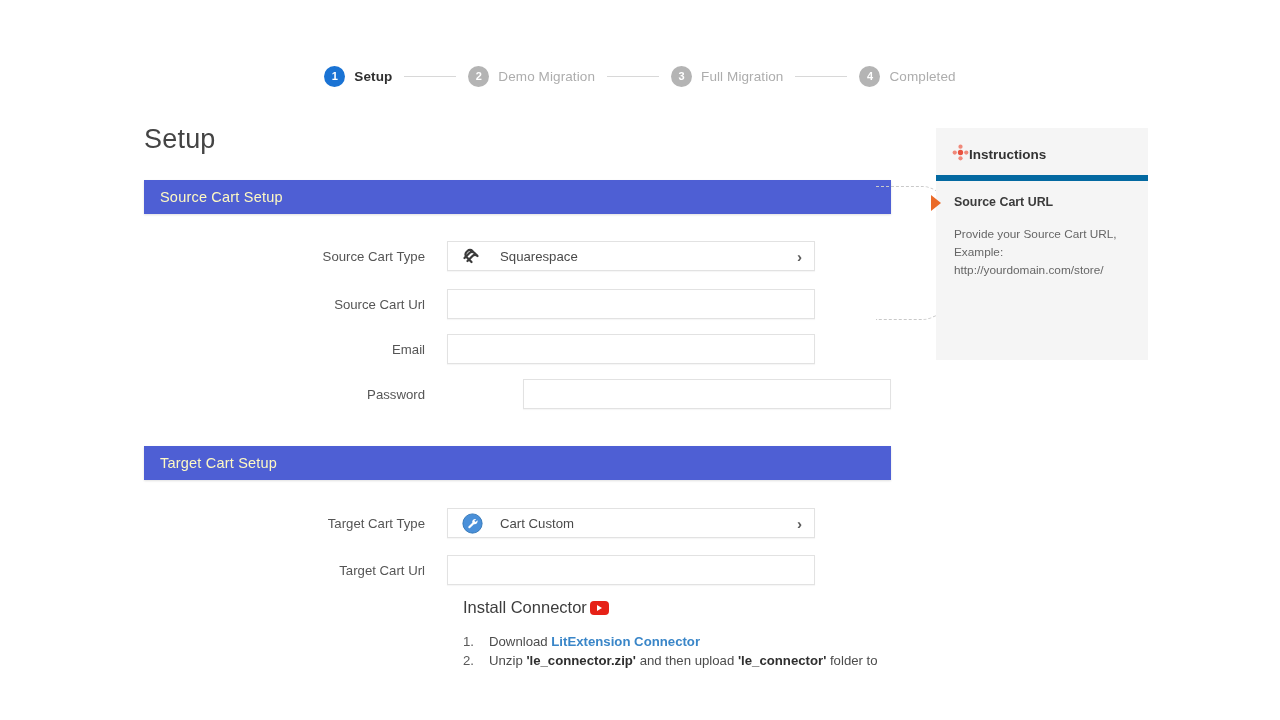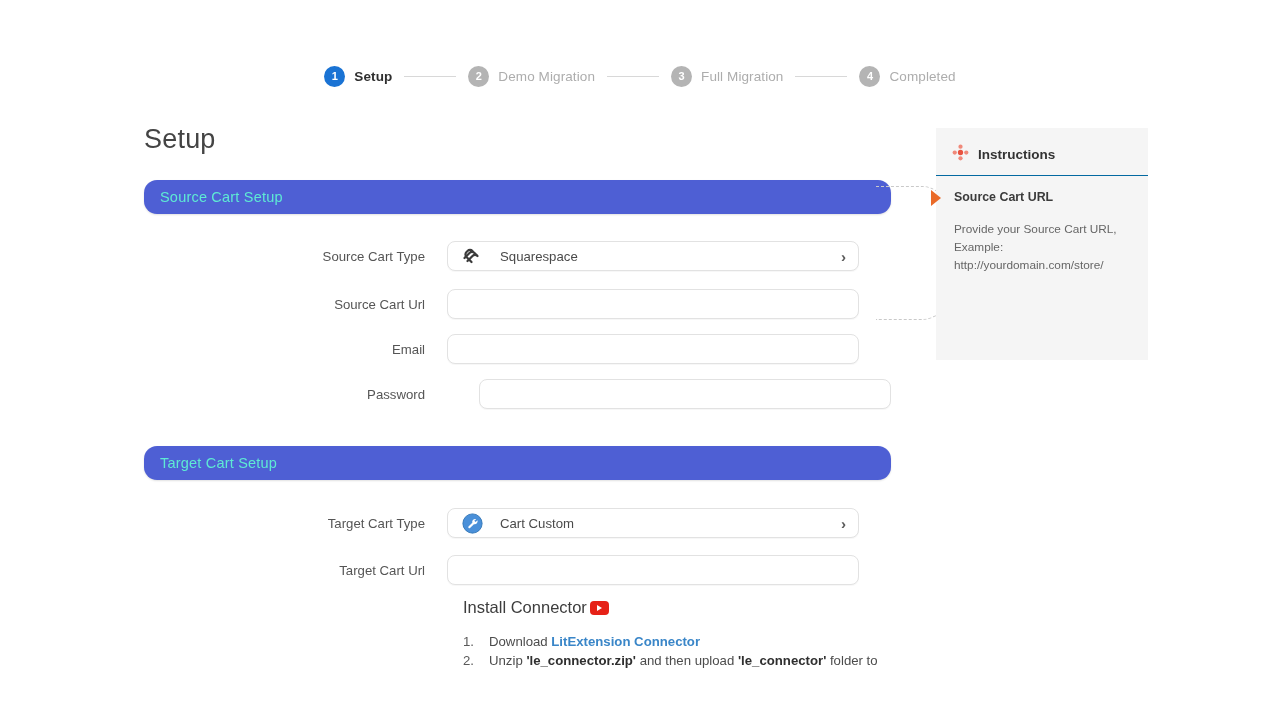--- a/index.html
+++ b/index.html
@@ -35,40 +35,39 @@
     position: absolute; left: 144px; top: 124px;
     font-size: 27px; color: #444444; font-weight: normal; letter-spacing: .2px;
   }
 
   
   .section-bar {
     position: absolute; left: 144px; width: 747px; height: 34px;
     background: #4e5fd4;
     display: flex; align-items: center;
     padding-left: 16px;
-    color: #5eead4; font-size: 14.5px; letter-spacing: .2px;
+    color: #fef9c3; font-size: 14.5px; letter-spacing: .2px;
     box-shadow: 0 1px 2px rgba(0,0,0,.12);
-    border-radius: 13px;
   }
   #bar-source { top: 180px; }
   #bar-target { top: 446px; }
 
   
   .form-row {
     position: absolute; left: 144px; width: 747px; height: 30px;
     display: flex; align-items: center;
   }
   .field-label {
     width: 303px; text-align: right; padding-right: 22px;
     font-size: 13.2px; color: #555555; white-space: nowrap;
   }
   .field-control {
-    width: 412px; height: 30px;
+    width: 368px; height: 30px;
     border: 1px solid #e2e2e2; background: #ffffff;
-    border-radius: 8px;
+    border-radius: 0;
     display: flex; align-items: center;
     box-shadow: 0 1px 1px rgba(0,0,0,.035);
   }
   .field-control.select { cursor: pointer; padding: 0 12px 0 10px; }
   .field-control.input { }
   .sel-icon { width: 28px; height: 22px; display: flex; align-items: center; justify-content: center; flex: 0 0 auto; }
   .sel-text { flex: 1 1 auto; font-size: 13.2px; color: #4a4a4a; padding-left: 14px; }
   .chev { color: #5a5a5a; font-size: 15px; font-weight: bold; line-height: 1; flex: 0 0 auto; }
 
   
@@ -111,23 +110,23 @@
   .li-num { width: 26px; flex: 0 0 auto; color: #5a5a5a; }
   .li-text b { font-weight: bold; color: #2f2f2f; }
   .link { color: #3a86c8; font-weight: bold; }
 
   
   .instructions {
     position: absolute; left: 936px; top: 128px; width: 212px; height: 232px;
     background: #f5f5f5;
   }
   .instr-head {
-    display: flex; align-items: center; gap: 9px;
+    display: flex; align-items: center; 
     padding: 16px 14px 10px 16px;
-    border-bottom: 1px solid #0369a1;
+    border-bottom: 6px solid #0369a1;
   }
   .instr-title { font-size: 13.5px; color: #333333; font-weight: bold; }
   .instr-body { position: relative; padding: 14px 14px 0 18px; }
   .instr-pointer {
     position: absolute; left: -5px; top: 14px;
     width: 0; height: 0;
     border-left: 10px solid #ea6a28;
     border-top: 8px solid transparent; border-bottom: 8px solid transparent;
   }
   .instr-sub { font-size: 12.4px; color: #3b3b3b; font-weight: bold; margin-bottom: 16px; }

